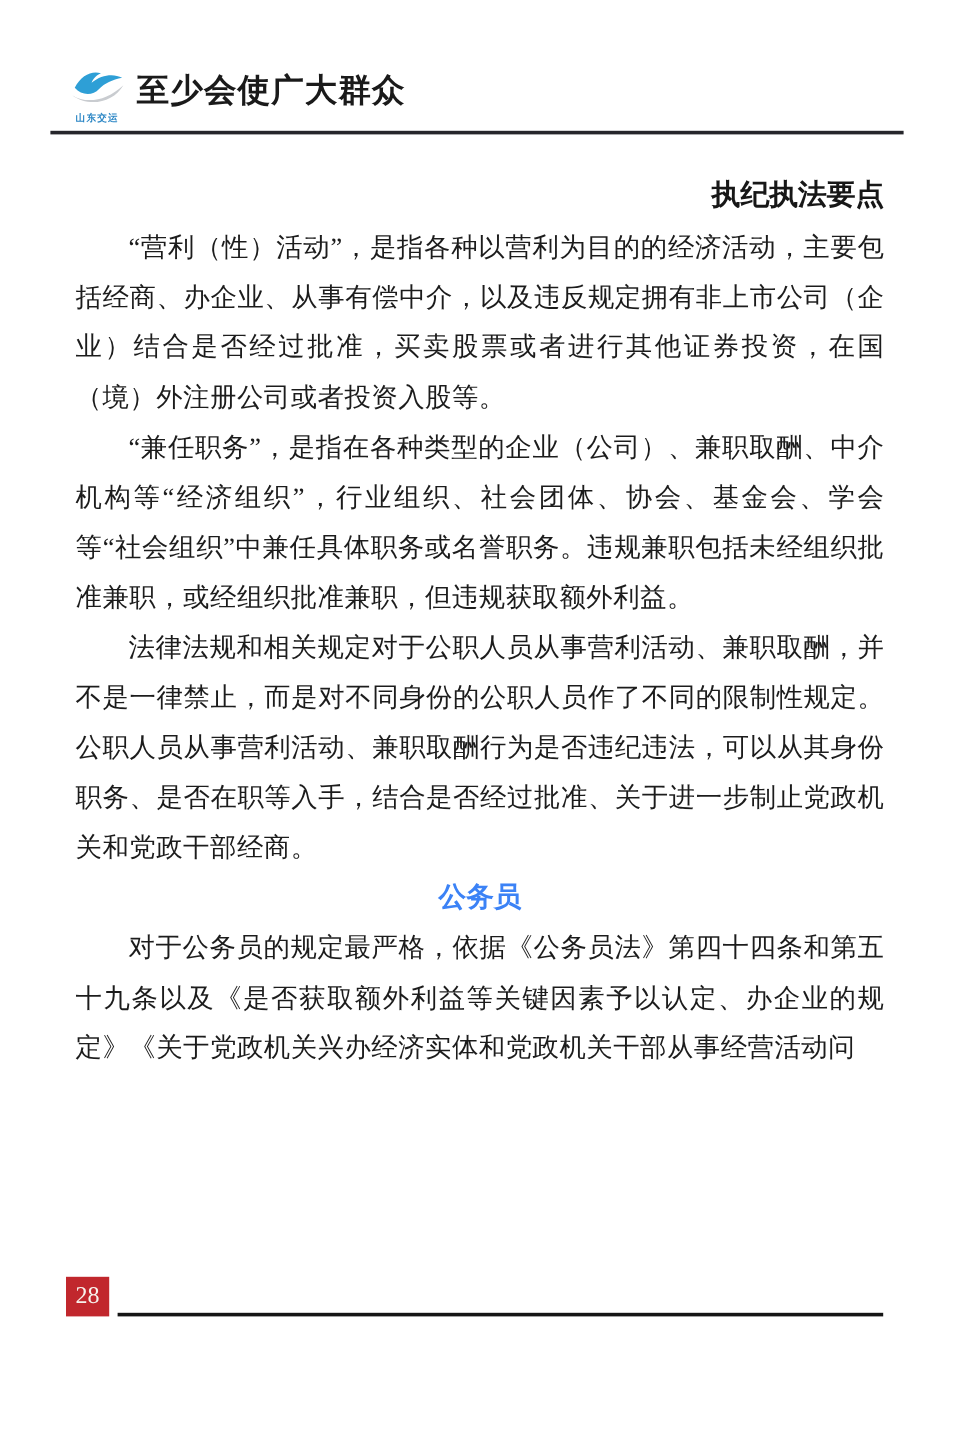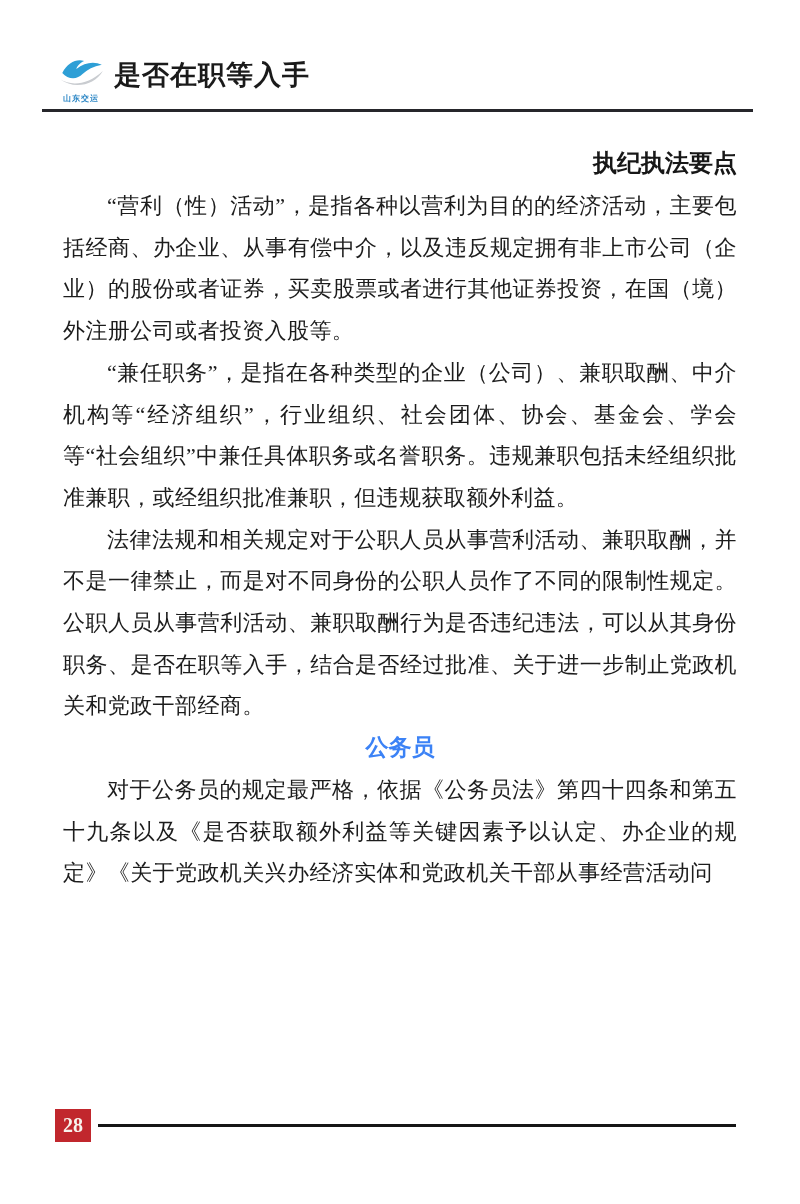--- a/index.html
+++ b/index.html
@@ -87,26 +87,25 @@
     font-family: "Liberation Sans", "DejaVu Sans", sans-serif;
     font-weight: bold;
     font-size: 23px;
     line-height: 41.7px;
     color: #3b82f6;
   }
 
   
   .footer {
     position: absolute;
-    top: 1109px;
+    top: 1064px;
     left: 55px;
     width: 690px;
     display: flex;
-    align-items: center;
-    font-weight: bold;
+    align-items: flex-end;
   }
   .page-num {
     width: 36px;
     height: 33px;
     background: #c1272d;
     color: #f7f2ec;
     font-family: "Liberation Serif", serif;
     font-size: 20px;
     display: flex;
     align-items: center;
@@ -126,27 +125,27 @@
 <div class="page">
 
   <div class="header">
     <div class="logo">
       <svg viewBox="0 0 100 72" aria-hidden="true">
         <path d="M10 50 C 32 64, 64 60, 92 34 C 76 62, 36 70, 10 50 Z" fill="#c9ccd0"></path>
         <path d="M14 38 C 24 18, 42 10, 56 15 C 47 19, 43 25, 41 30 C 57 17, 76 15, 90 22 C 74 25, 62 31, 53 40 C 43 51, 25 51, 14 38 Z" fill="#2e9fd6"></path>
       </svg>
       <span class="logo-text">山东交运</span>
     </div>
-    <h1 class="org-title">是否在职等入手</h1>
+    <h1 class="org-title">至少会使广大群众</h1>
   </div>
   <div class="header-rule"></div>
 
   <div class="main">
     <h2 class="doc-title">执纪执法要点</h2>
-    <p>“营利（性）活动”，是指各种以营利为目的的经济活动，主要包括经商、办企业、从事有偿中介，以及违反规定拥有非上市公司（企业）的股份或者证券，买卖股票或者进行其他证券投资，在国（境）外注册公司或者投资入股等。</p>
+    <p>“营利（性）活动”，是指各种以营利为目的的经济活动，主要包括经商、办企业、从事有偿中介，以及违反规定拥有非上市公司（企业）结合是否经过批准，买卖股票或者进行其他证券投资，在国（境）外注册公司或者投资入股等。</p>
     <p>“兼任职务”，是指在各种类型的企业（公司）、兼职取酬、中介机构等“经济组织”，行业组织、社会团体、协会、基金会、学会等“社会组织”中兼任具体职务或名誉职务。违规兼职包括未经组织批准兼职，或经组织批准兼职，但违规获取额外利益。</p>
     <p>法律法规和相关规定对于公职人员从事营利活动、兼职取酬，并不是一律禁止，而是对不同身份的公职人员作了不同的限制性规定。公职人员从事营利活动、兼职取酬行为是否违纪违法，可以从其身份职务、是否在职等入手，结合是否经过批准、关于进一步制止党政机关和党政干部经商。</p>
     <h3 class="section-heading">公务员</h3>
     <p>对于公务员的规定最严格，依据《公务员法》第四十四条和第五十九条以及《是否获取额外利益等关键因素予以认定、办企业的规定》《关于党政机关兴办经济实体和党政机关干部从事经营活动问</p>
   </div>
 
   <div class="footer">
     <span class="page-num">28</span>
     <span class="footer-rule"></span>
   </div>

